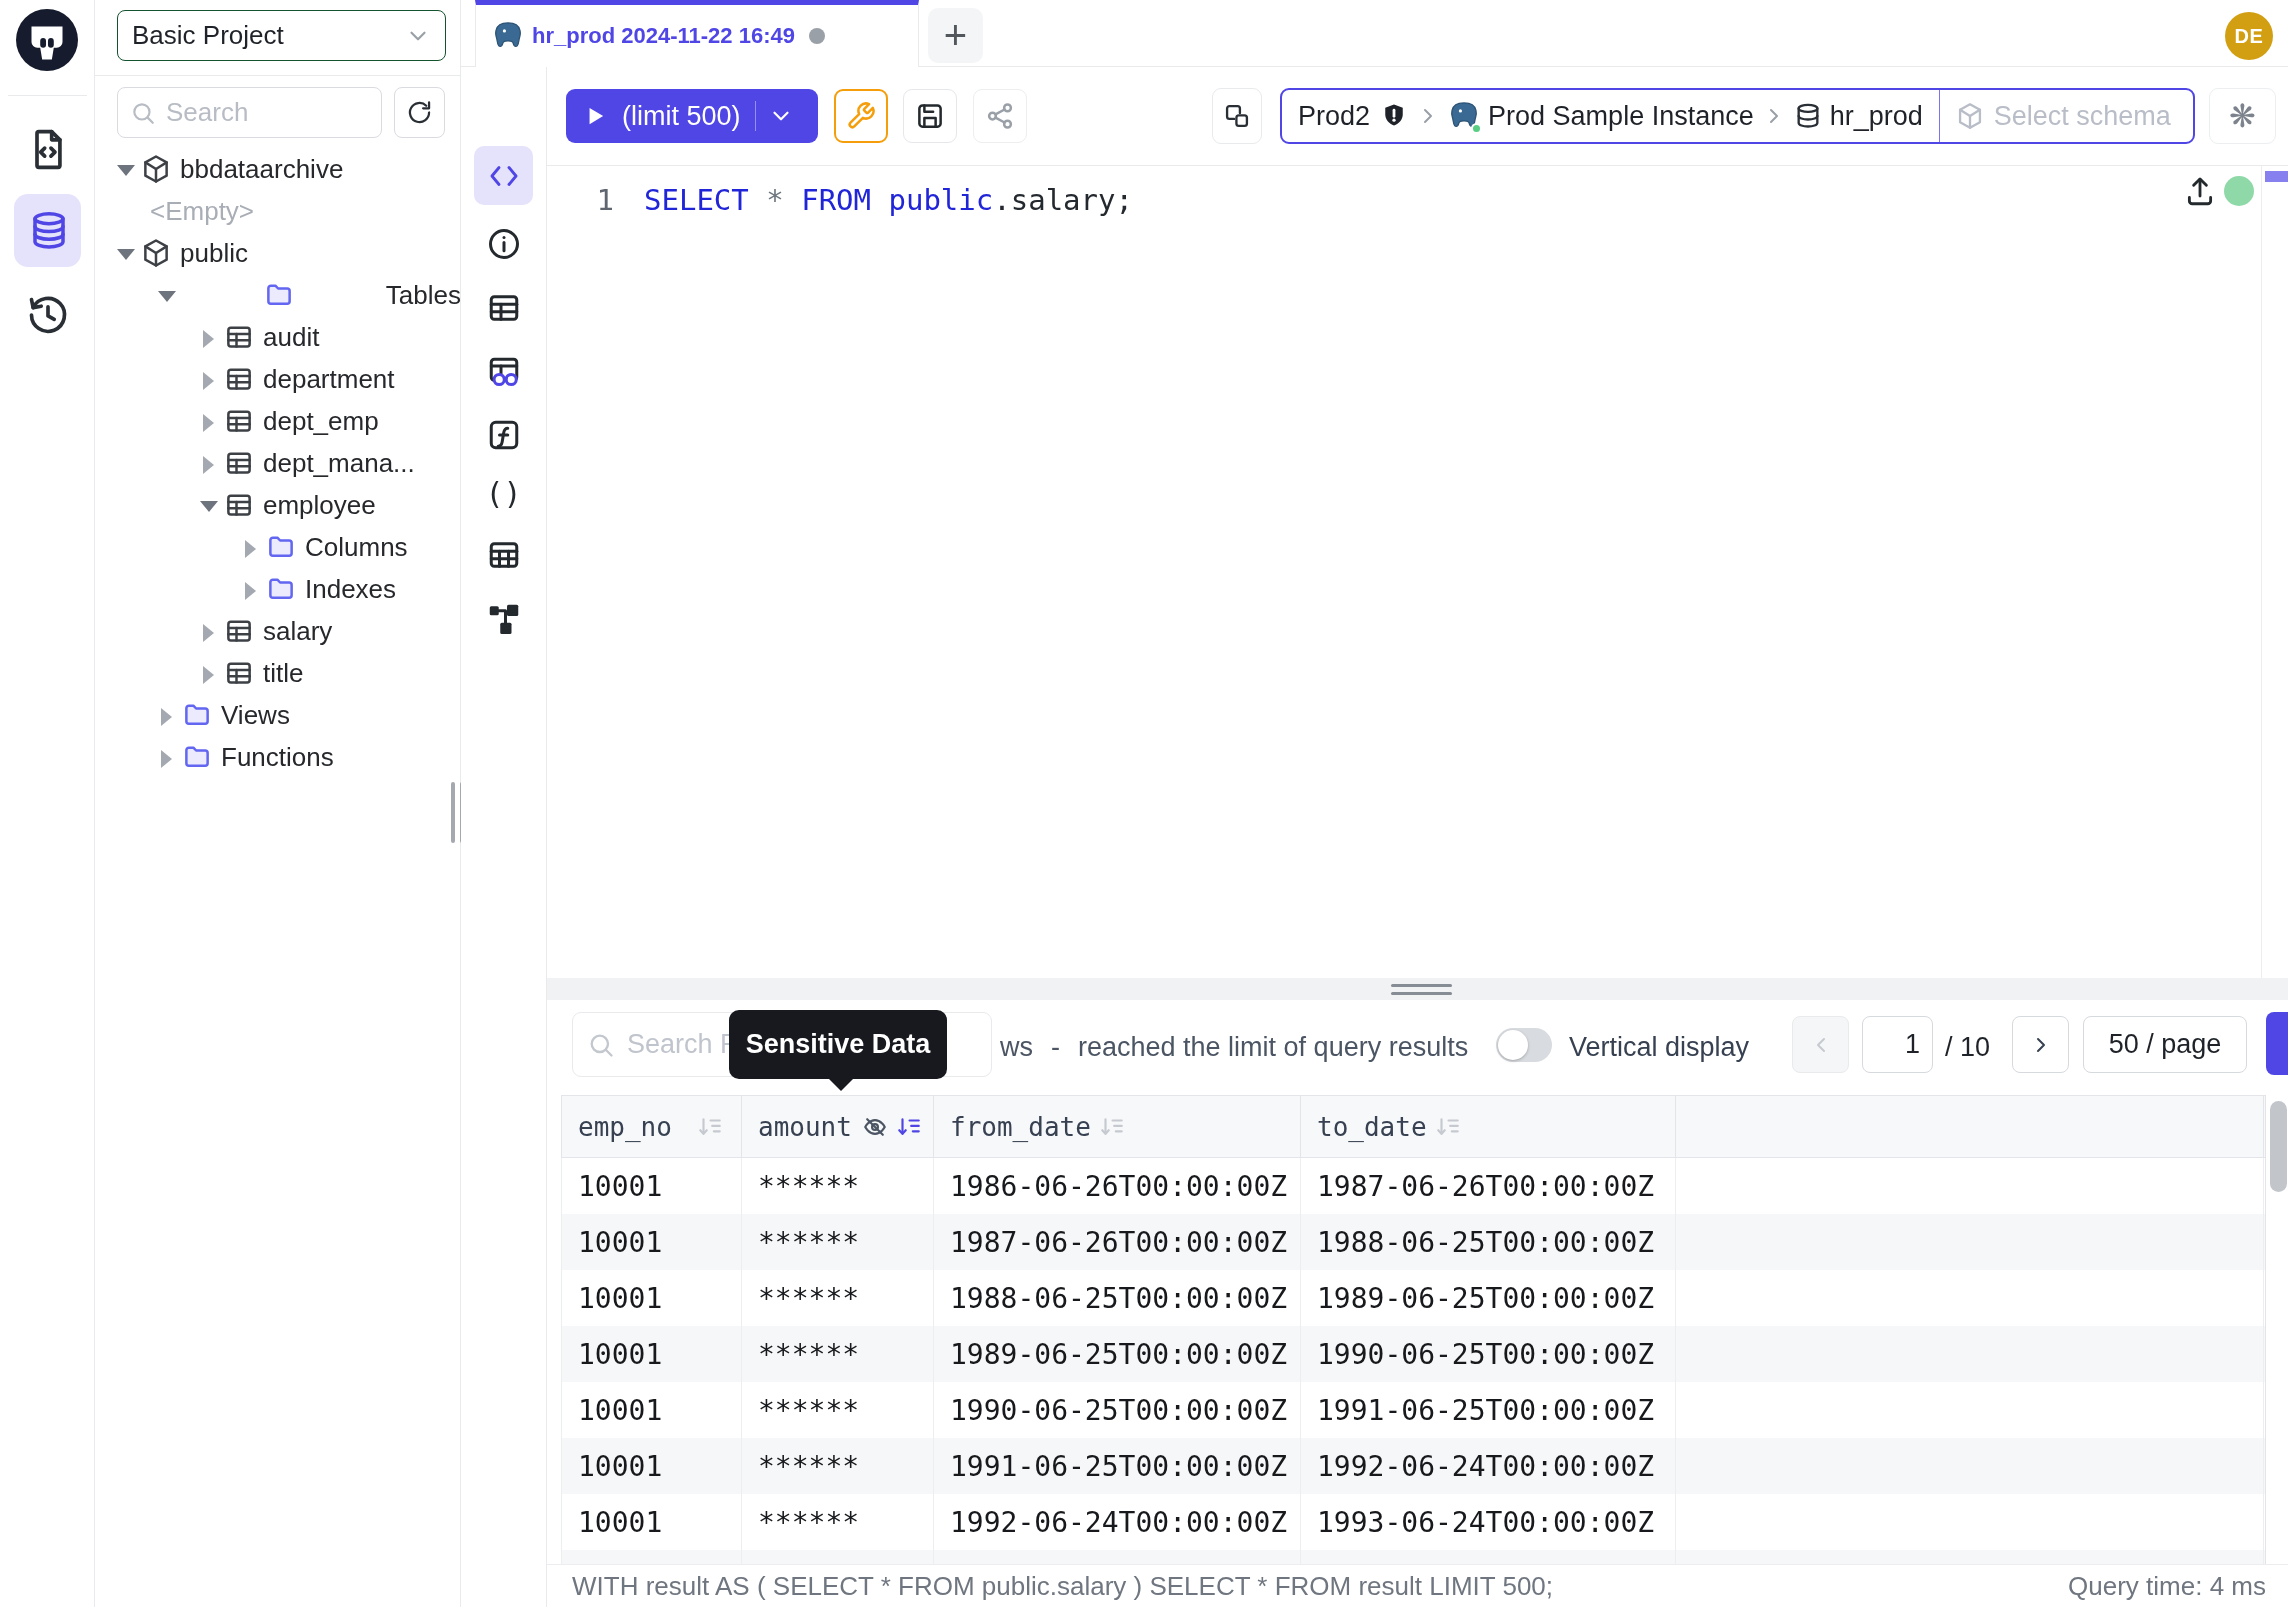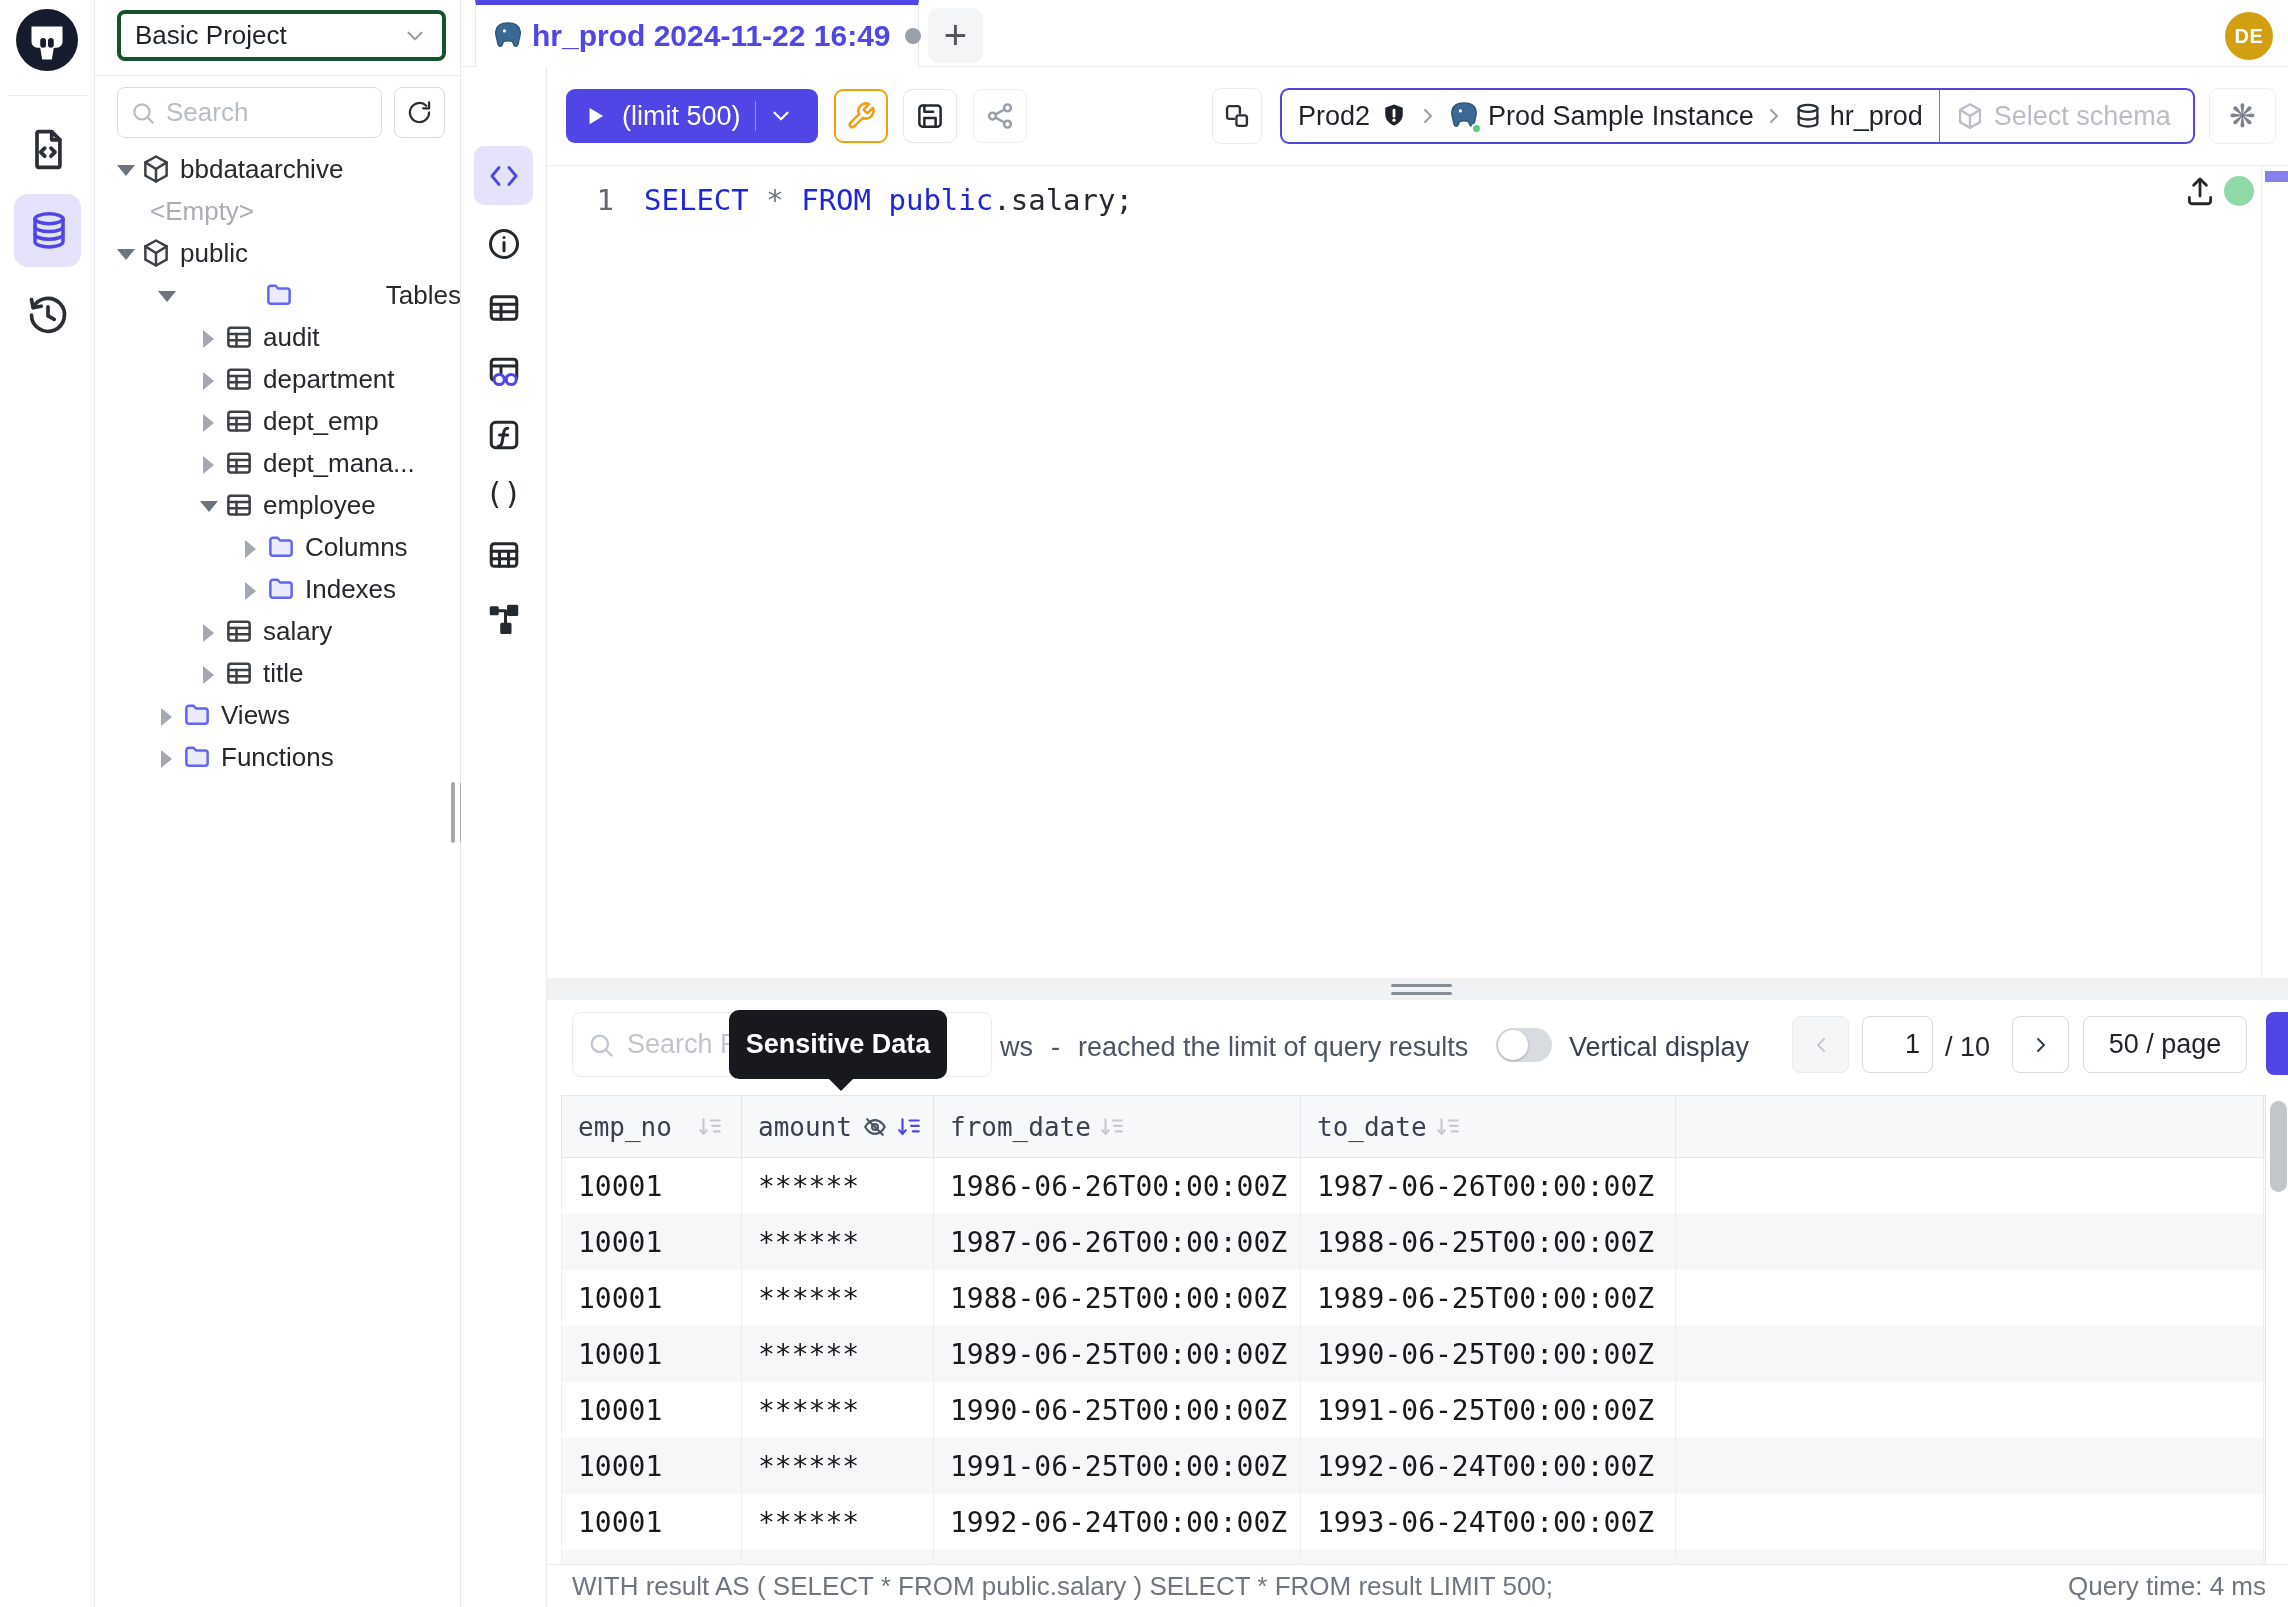--- a/index.html
+++ b/index.html
@@ -14,21 +14,21 @@
   #rail { left:0; top:0; width:95px; height:1608px; border-right:1px solid #e9eaec; background:#fff; }
   #logo { left:16px; top:9px; width:62px; height:62px; border-radius:50%; background:#161c2d; }
   #logo svg { width:100%; height:100%; }
   #rail-divider { left:8px; top:95px; width:79px; height:1px; background:#e9eaec; }
   .rail-btn { left:26px; width:44px; height:44px; color:#2a2f36; }
   #rail-active { left:14px; top:194px; width:67px; height:73px; border-radius:14px; background:#e5e2fb; }
   #rail-db { left:28px; top:209px; width:42px; height:44px; color:#4f46e5; }
 
   
   #sidebar { left:95px; top:0; width:366px; height:1608px; border-right:1px solid #e9eaec; background:#fff; }
-  #project-select { left:22px; top:10px; width:329px; height:51px; border:4px solid #14532d; border-radius:8px; display:flex; align-items:center; padding:0 14px; font-size:26px; color:#1f2329; }
+  #project-select { left:22px; top:10px; width:329px; height:51px; border:1px solid #14532d; border-radius:8px; display:flex; align-items:center; padding:0 14px; font-size:26px; color:#1f2329; }
   #project-select .ic { width:26px; height:26px; margin-left:auto; color:#9aa0a8; }
   #sb-divider { left:0; top:75px; width:366px; height:1px; background:#e9eaec; }
   #sb-search { left:22px; top:87px; width:265px; height:51px; border:1px solid #d9dbe0; border-radius:8px; display:flex; align-items:center; padding:0 12px; color:#b8bcc4; }
   #sb-search .ic { width:26px; height:26px; flex:none; }
   #sb-search input { border:0; outline:0; width:100%; margin-left:10px; font-size:26px; font-family:inherit; color:#1f2329; }
   #sb-search input::placeholder { color:#b8bcc4; }
   #sb-refresh { left:299px; top:87px; width:51px; height:51px; border:1px solid #d9dbe0; border-radius:8px; display:flex; align-items:center; justify-content:center; color:#2a2f36; }
   #sb-refresh .ic { width:27px; height:27px; }
   #tree { left:0; top:148px; width:366px; }
   .tree-item { display:flex; align-items:center; height:42px; font-size:26px; color:#26282c; cursor:default; }
@@ -40,21 +40,21 @@
   .tree-ic.folder svg path { fill:#ebebfd; }
   .tree-label.muted { color:#a9aeb6; }
   #sb-handle { left:356px; top:782px; width:16px; height:61px; display:flex; gap:5px; }
   #sb-handle i { width:4px; height:61px; background:#a4a9b0; border-radius:2px; }
 
   
   #main { left:461px; top:0; width:1828px; height:1608px; }
   #header { left:0; top:0; width:1828px; height:67px; border-bottom:1px solid #e9eaec; background:#fff; }
   #tab-active { left:14px; top:0; width:444px; height:67px; background:#fff; border-left:1px solid #e9eaec; border-right:1px solid #e9eaec; border-top:5px solid #4f46e5; display:flex; align-items:center; padding:0 16px; }
   #tab-active .pg { width:32px; height:32px; flex:none; }
-  #tab-title { font-size:30px; font-weight:600; color:#4f46e5; margin-left:8px; white-space:nowrap; }
+  #tab-title { font-size:22px; font-weight:600; color:#4f46e5; margin-left:8px; white-space:nowrap; }
   #tab-dot { width:16px; height:16px; border-radius:50%; background:#9aa0a8; margin-left:14px; flex:none; }
   #tab-add { left:467px; top:8px; width:55px; height:55px; background:#f4f5f6; border-radius:10px; display:flex; align-items:center; justify-content:center; font-size:40px; color:#52575e; font-weight:300; }
   #avatar { left:1764px; top:12px; width:48px; height:48px; border-radius:50%; background:#d29f12; color:#fff; font-size:20px; font-weight:700; display:flex; align-items:center; justify-content:center; letter-spacing:0.5px; }
 
   
   #strip { left:0; top:67px; width:86px; height:1540px; border-right:1px solid #e9eaec; background:#fff; }
   .strip-btn { position:absolute; left:13px; width:59px; height:59px; display:flex; align-items:center; justify-content:center; color:#24292e; }
   .strip-btn.active { background:#e5e2fb; border-radius:10px; color:#4f46e5; }
   .strip-btn .ic { width:36px; height:36px; }
   .strip-btn .txt { font-family:"DejaVu Sans Mono",monospace; font-size:30px; color:#24292e; }

